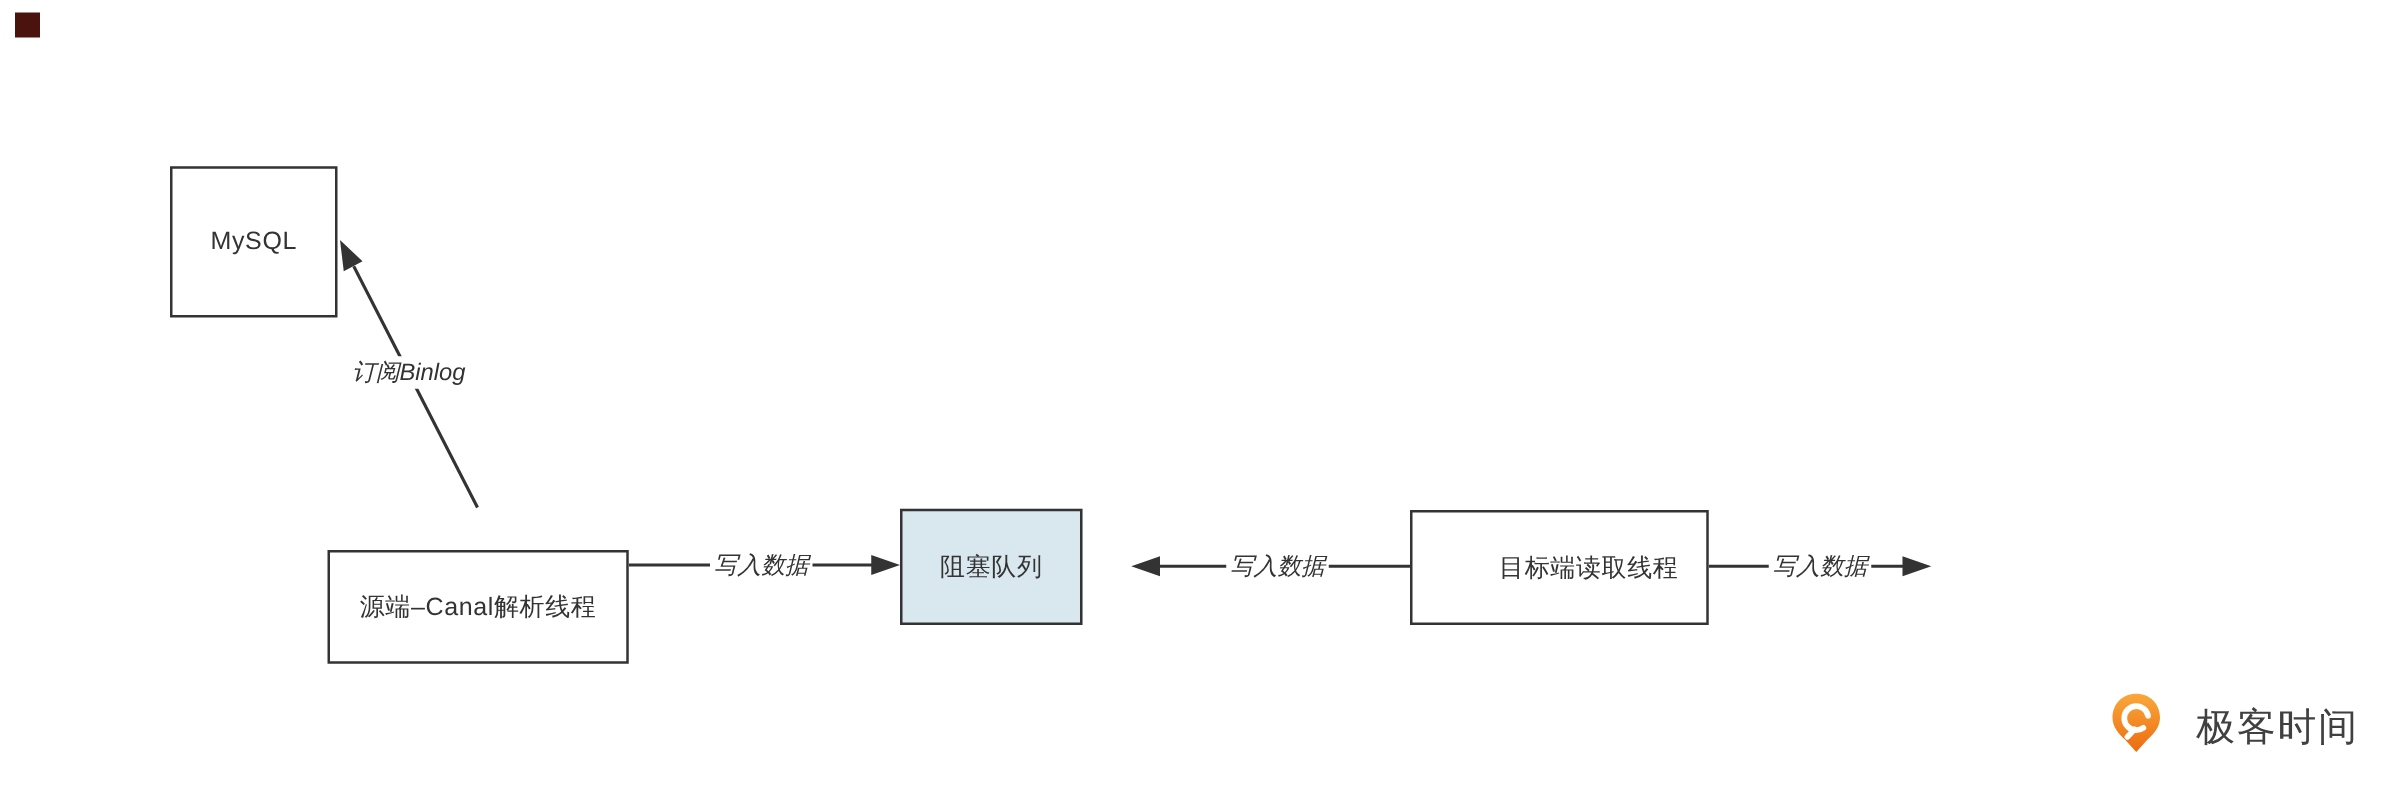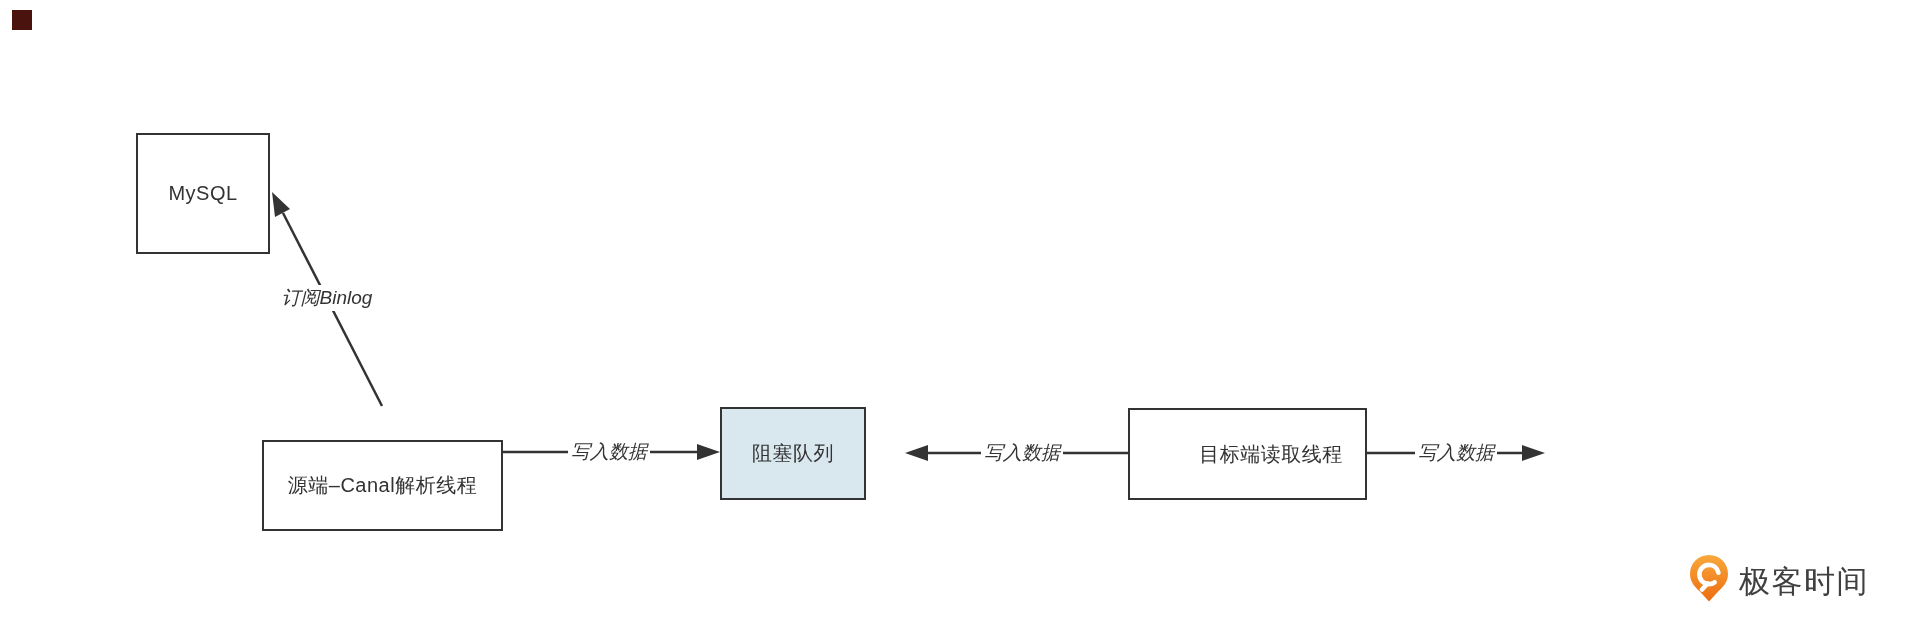--- a/index.html
+++ b/index.html
@@ -12,21 +12,21 @@
     position:absolute;box-sizing:border-box;display:flex;align-items:center;justify-content:center;
     border:2.5px solid #333333;background:#ffffff;color:#333333;font-size:20px;
     letter-spacing:0.5px;text-align:center;white-space:nowrap;
   }
   .node.queue{background:#d9e7ef;}
   .edge-label{
     position:absolute;transform:translate(-50%,-50%);background:#ffffff;color:#333333;
     font-size:19px;padding:0 3px;white-space:nowrap;font-style:italic;
   }
   .corner-square{position:absolute;left:12px;top:10px;width:20px;height:20px;background:#4b130e;}
-  .logo{position:absolute;left:1688px;top:554px;display:flex;align-items:center;gap:9px;}
+  .logo{position:absolute;left:1688px;top:554px;display:flex;align-items:center;gap:27px;}
   .logo-text{font-size:31px;color:#404040;letter-spacing:1.5px;white-space:nowrap;}
 </style>
 </head>
 <body>
 
 <div class="canvas">
 
   <div class="corner-square"></div>
 
   <svg class="svg-layer" width="1920" height="636" viewBox="0 0 1920 636">

